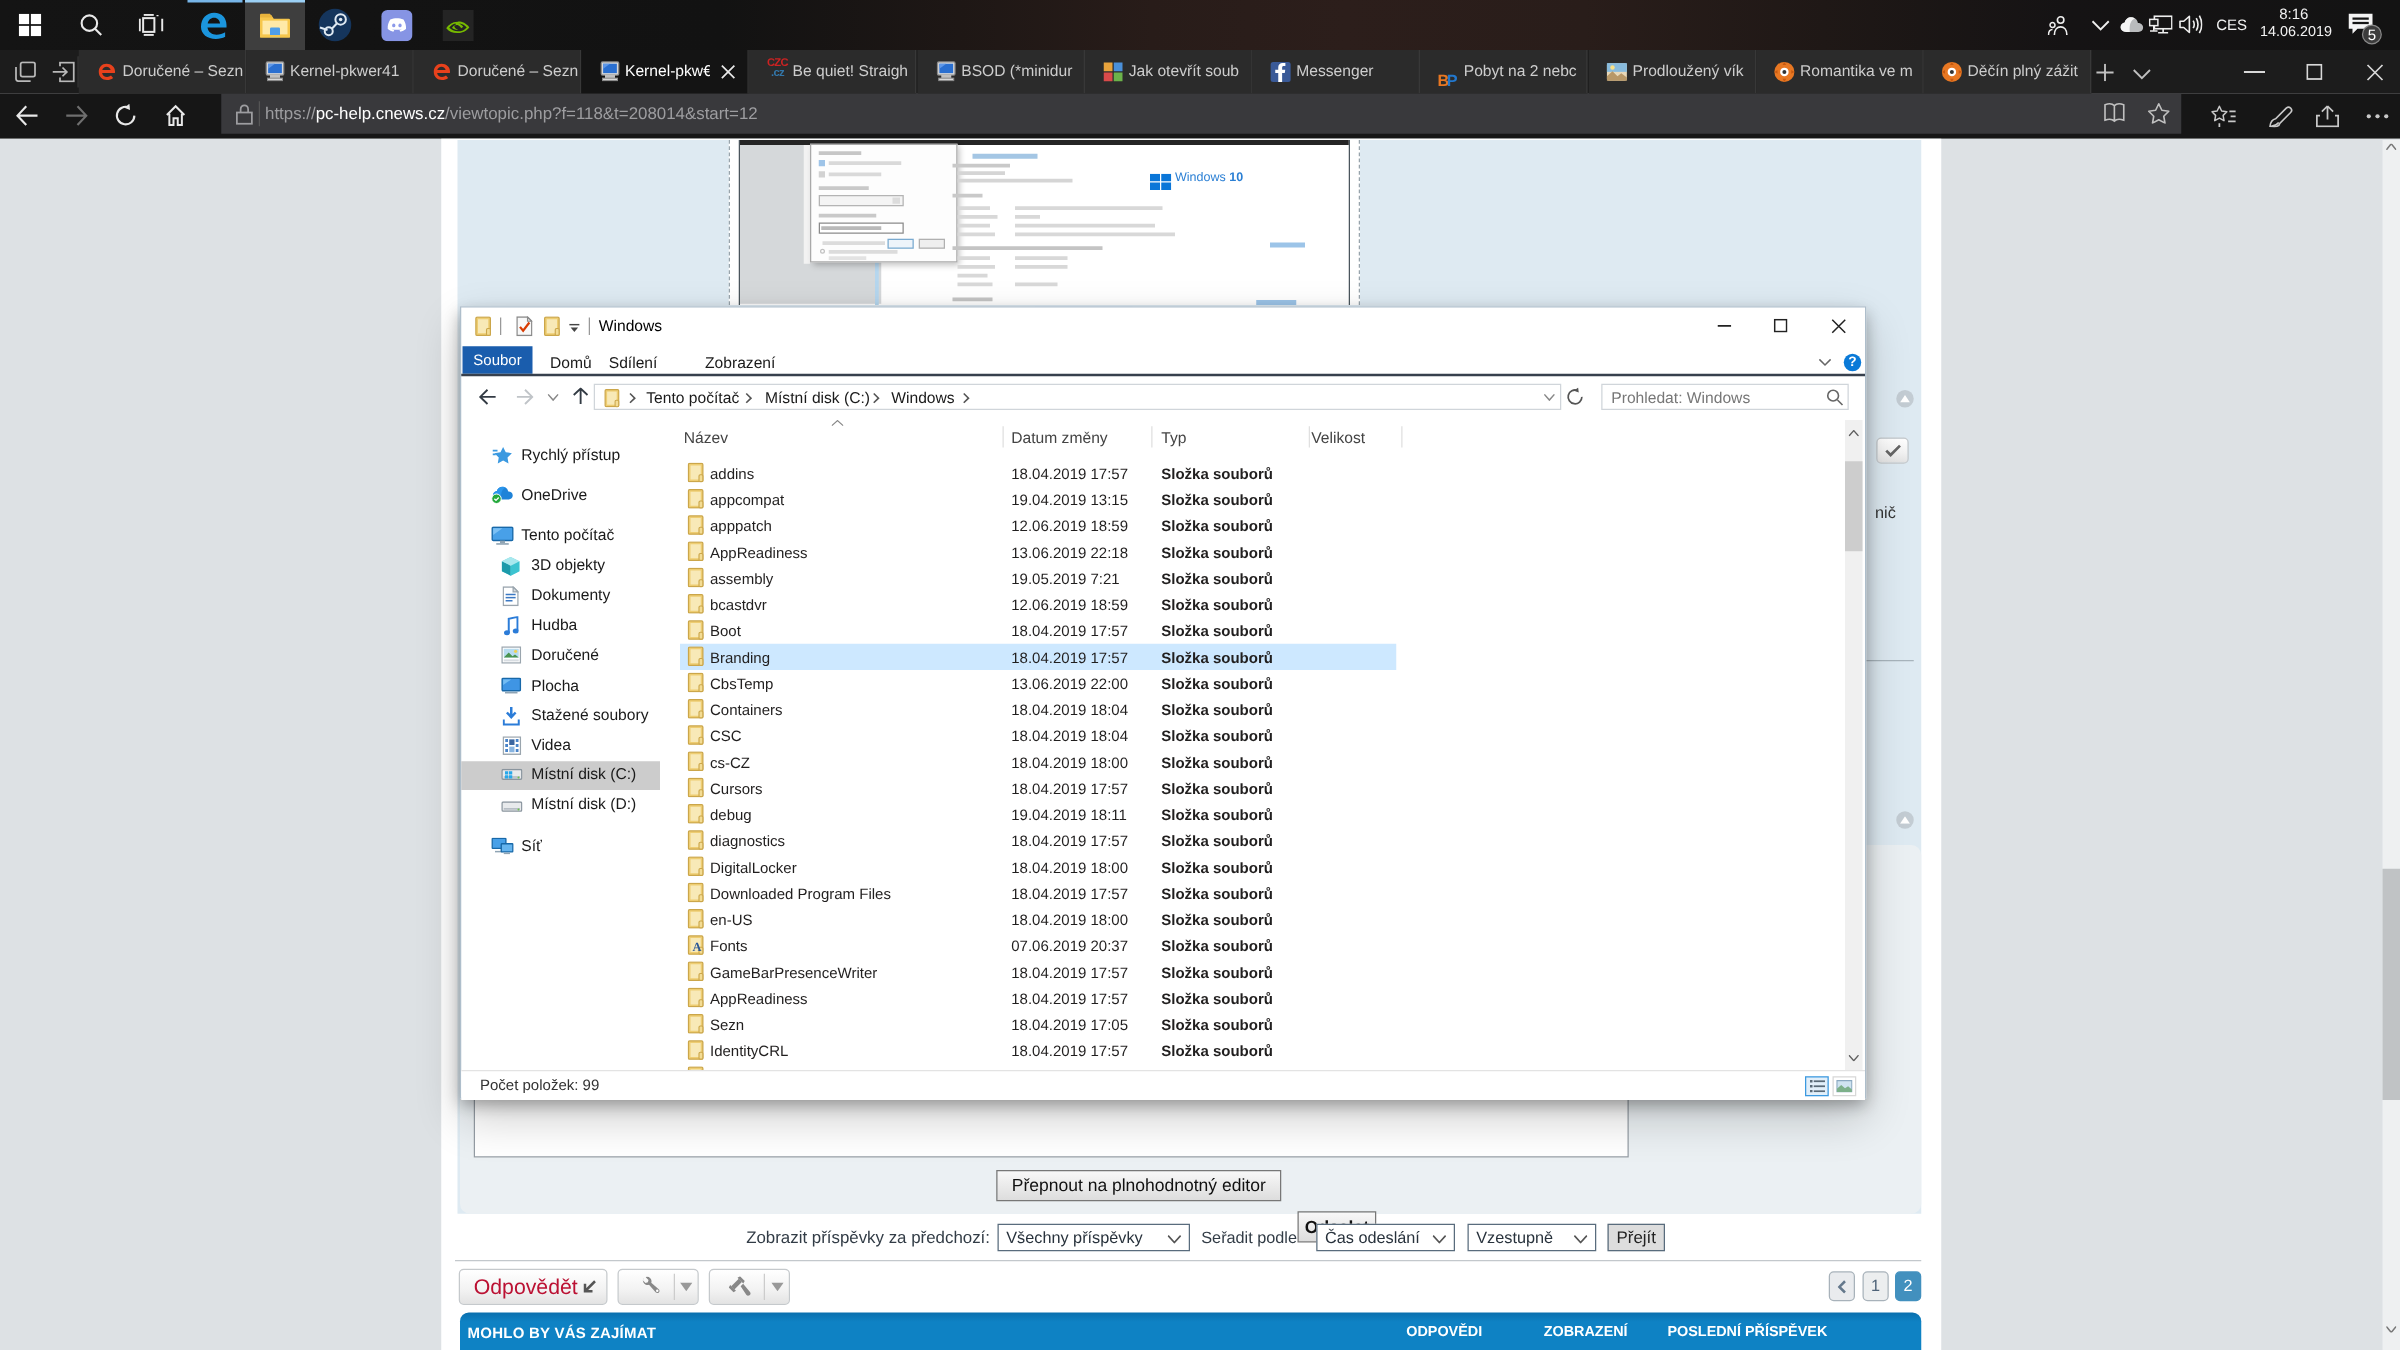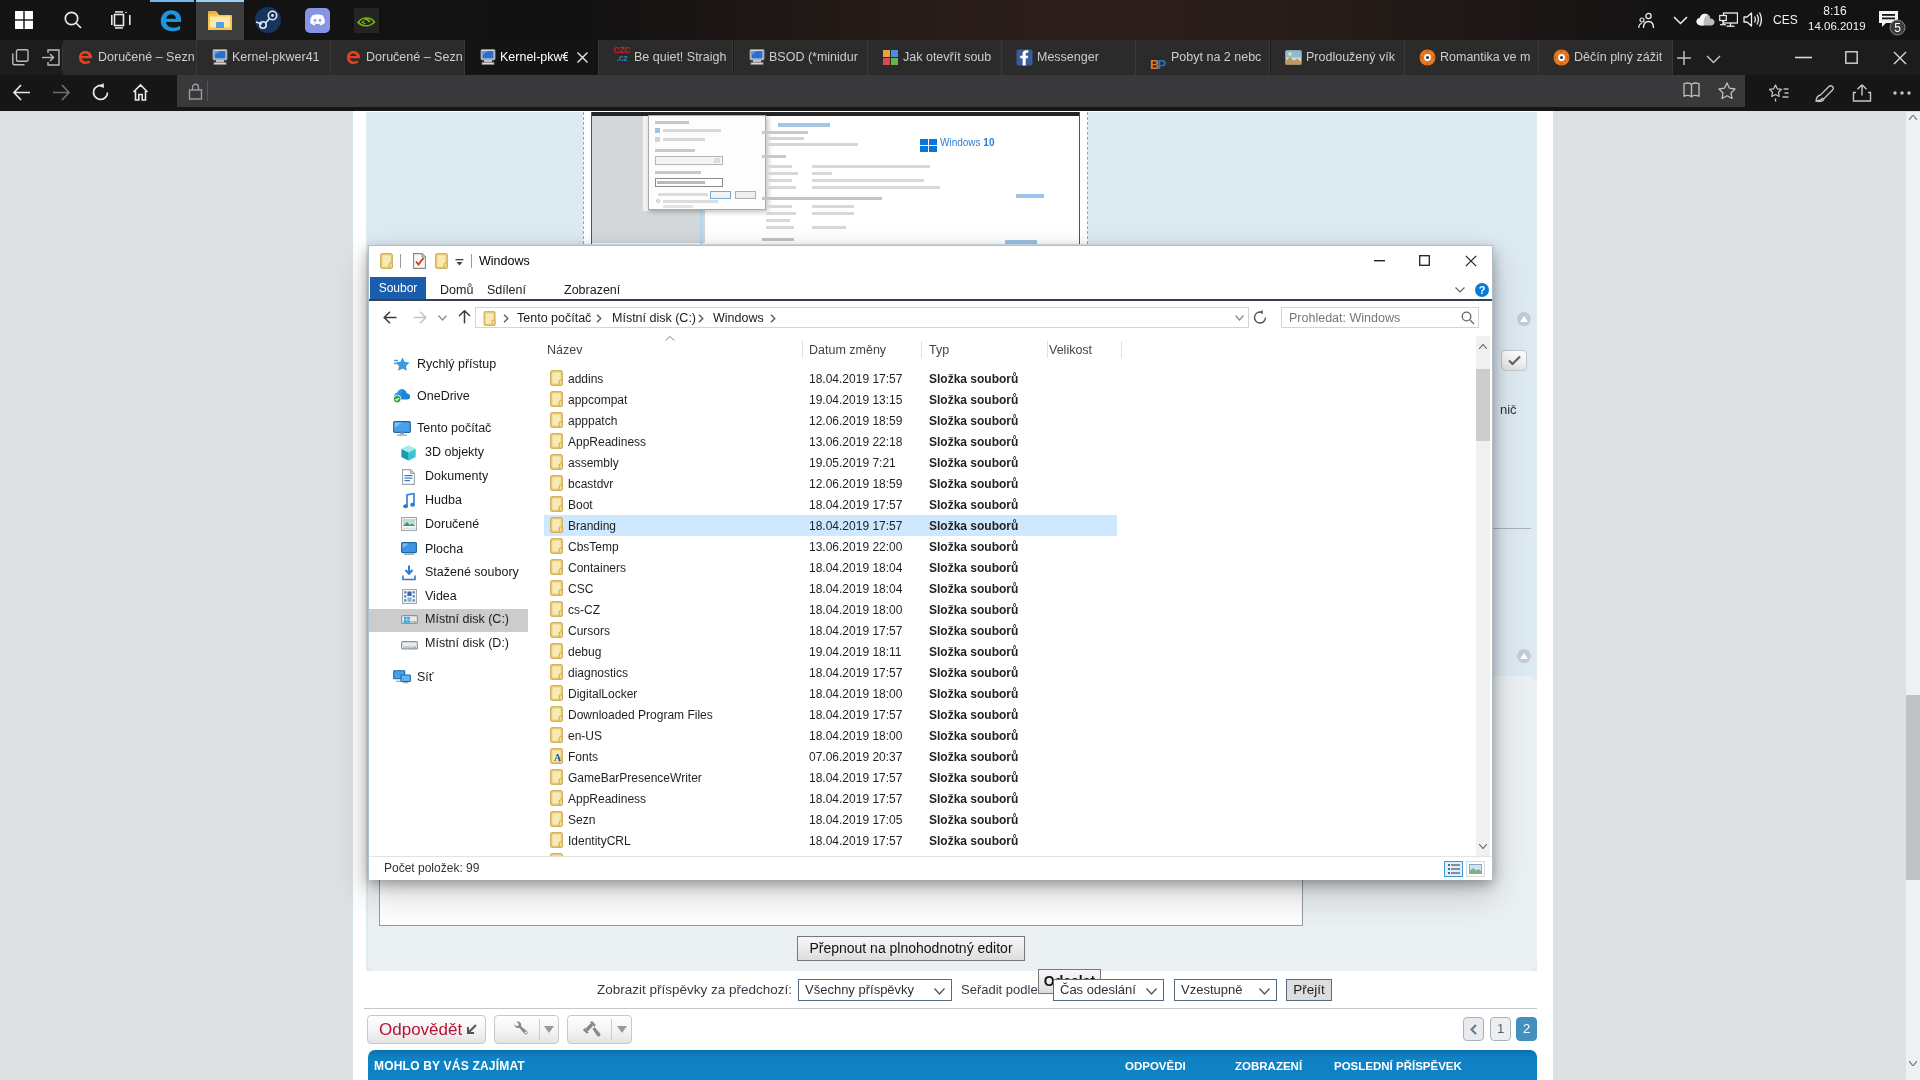--- a/index.html
+++ b/index.html
@@ -274,20 +274,21 @@
     </svg>
   <svg class="abs" style="left:131px;top:8px" width="19" height="19" viewBox="0 0 19 19">
       <path d="M2.5 9 L9.5 2 L16.5 9 M4.5 8 L4.5 17 L7.8 17 L7.8 11.5 L11.2 11.5 L11.2 17 L14.5 17 L14.5 8" fill="none" stroke="#e8e8e8" stroke-width="1.6"></path>
     </svg>
   <div id="urlbox">
     <svg class="abs" style="left:11px;top:8px" width="15" height="17" viewBox="0 0 15 17">
         <rect x="1.5" y="7" width="12" height="9" fill="none" stroke="#9d9da0" stroke-width="1.4"></rect>
         <path d="M4.5 7 L4.5 4.5 C4.5 2.6 5.8 1.2 7.5 1.2 C9.2 1.2 10.5 2.6 10.5 4.5 L10.5 7" fill="none" stroke="#9d9da0" stroke-width="1.4"></path>
       </svg>
     <div class="abs" style="left:30px;top:6px;width:1px;height:20px;background:#555"></div>
+    <div class="abs" style="left:35px;top:0;">https://<span style="color:#fff">pc-help.cnews.cz</span>/viewtopic.php?f=118&amp;t=208014&amp;start=12</div>
     <svg class="abs" style="left:1505px;top:7px" width="19" height="17" viewBox="0 0 19 17">
         <path d="M9.5 2.5 C8 1 6 0.8 4 1.2 L2 1.8 L2 14.2 L4 13.6 C6 13.2 8 13.4 9.5 14.9 C11 13.4 13 13.2 15 13.6 L17 14.2 L17 1.8 L15 1.2 C13 0.8 11 1 9.5 2.5 Z M9.5 2.5 L9.5 14.9" fill="none" stroke="#c0c0c0" stroke-width="1.3"></path>
       </svg>
     <svg class="abs" style="left:1541px;top:7px" width="18" height="17" viewBox="0 0 18 17">
         <path d="M9 1 L11.5 6.2 L17 7 L13 11 L14 16.5 L9 13.8 L4 16.5 L5 11 L1 7 L6.5 6.2 Z" fill="none" stroke="#c0c0c0" stroke-width="1.3" stroke-linejoin="round"></path>
       </svg>
   </div>
   <svg class="abs" style="left:1769px;top:9px" width="20" height="18" viewBox="0 0 20 18">
       <path d="M6.5 1 L8.3 4.8 L12.5 5.4 L9.5 8.3 L10.2 12.5 L6.5 10.5 L2.8 12.5 L3.5 8.3 L0.5 5.4 L4.7 4.8 Z" fill="none" stroke="#c8c8c8" stroke-width="1.2" stroke-linejoin="round"></path>
       <line x1="14.5" y1="5" x2="19.5" y2="5" stroke="#c8c8c8" stroke-width="1.4"></line>

